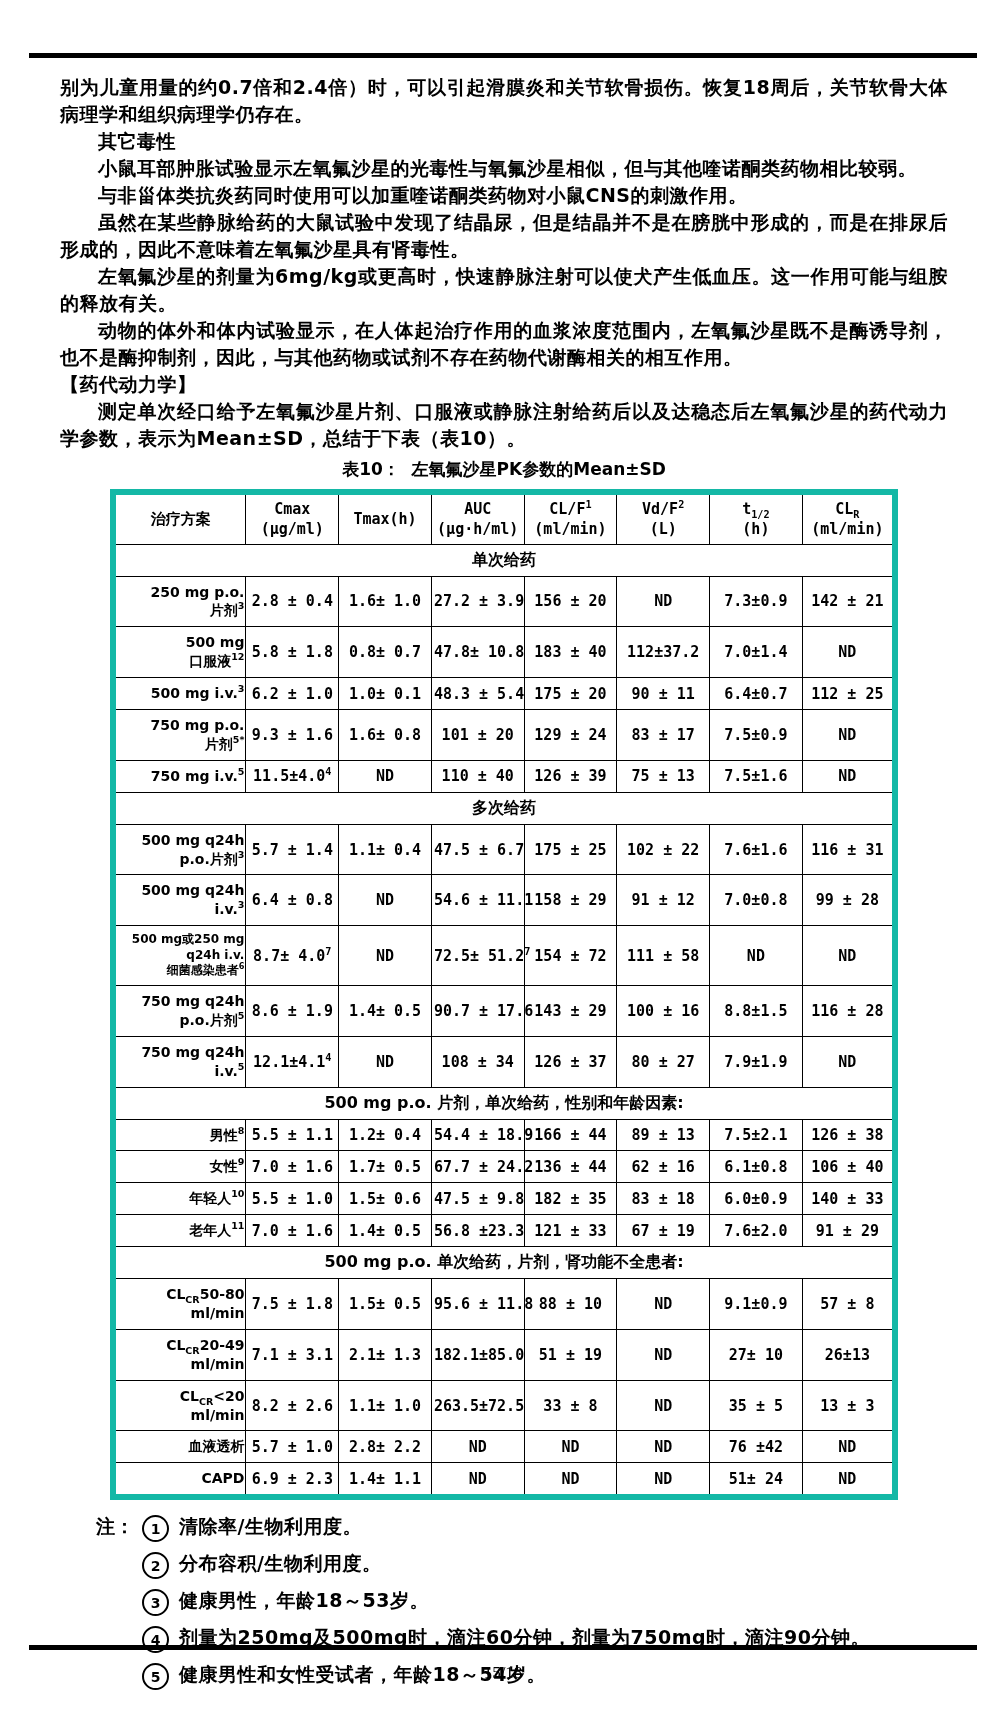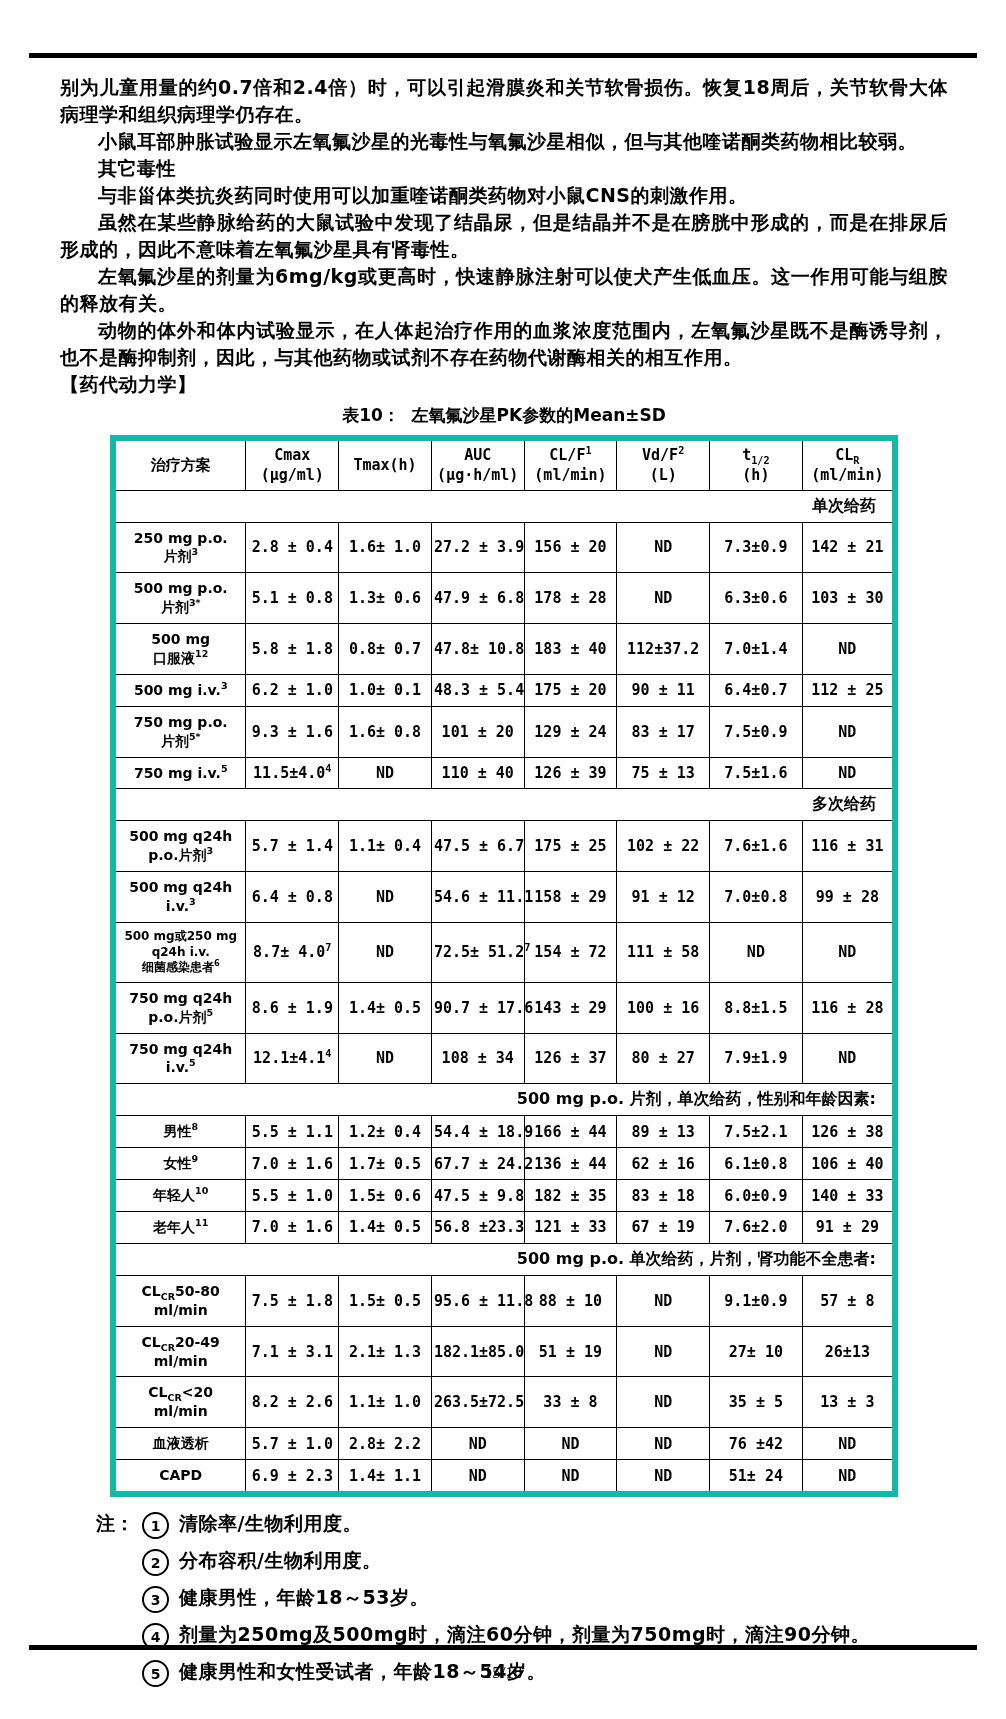--- a/index.html
+++ b/index.html
@@ -57,24 +57,25 @@
   }
   table.pk td.val {
     font-size:15px;
     font-family:"DejaVu Sans Mono","DejaVu Sans",monospace,sans-serif;
     white-space:nowrap;
   }
   table.pk td.label {
     font-size:14px;
     line-height:1.35;
     padding:6px 1px;
+    text-align:right;
   }
   table.pk td.label.small { font-size:12px; line-height:1.3; }
   table.pk tr.section td {
-    text-align:right;
+    text-align:center;
     padding:5px 16px 5px 16px;
     font-size:16px;
   }
   table.pk sup, table.pk sub { font-size:68%; line-height:0; }
 
   .notes {
     margin:14px 0 0 36px;
     font-size:19px;
   }
   .note-line { display:flex; align-items:flex-start; margin-bottom:9px; }
@@ -97,27 +98,28 @@
   }
 </style>
 </head>
 <body>
 
 <div class="page">
   <div class="rule rule-top"></div>
 
   <div class="content">
     <p class="body">别为儿童用量的约0.7倍和2.4倍）时，可以引起滑膜炎和关节软骨损伤。恢复18周后，关节软骨大体病理学和组织病理学仍存在。</p>
+    <p class="body subhead">其它毒性</p>
     <p class="body indent">小鼠耳部肿胀试验显示左氧氟沙星的光毒性与氧氟沙星相似，但与其他喹诺酮类药物相比较弱。</p>
-    <p class="body subhead">其它毒性</p>
     <p class="body indent">与非甾体类抗炎药同时使用可以加重喹诺酮类药物对小鼠CNS的刺激作用。</p>
     <p class="body indent">虽然在某些静脉给药的大鼠试验中发现了结晶尿，但是结晶并不是在膀胱中形成的，而是在排尿后形成的，因此不意味着左氧氟沙星具有肾毒性。</p>
     <p class="body indent">左氧氟沙星的剂量为6mg/kg或更高时，快速静脉注射可以使犬产生低血压。这一作用可能与组胺的释放有关。</p>
     <p class="body indent">动物的体外和体内试验显示，在人体起治疗作用的血浆浓度范围内，左氧氟沙星既不是酶诱导剂，也不是酶抑制剂，因此，与其他药物或试剂不存在药物代谢酶相关的相互作用。</p>
     <p class="body">【药代动力学】</p>
+    <p class="body indent">测定单次经口给予左氧氟沙星片剂、口服液或静脉注射给药后以及达稳态后左氧氟沙星的药代动力学参数，表示为Mean±SD，总结于下表（表10）。</p>
 
     <div class="table-title">表10：  左氧氟沙星PK参数的Mean±SD</div>
 
     <table class="pk">
       <colgroup>
         <col class="c0">
           <col>
           <col>
           <col>
           <col>
@@ -143,30 +145,20 @@
             <td class="label">250 mg p.o.<br>片剂<sup>3</sup></td>
             <td class="val">2.8 ± 0.4</td>
             <td class="val">1.6± 1.0</td>
             <td class="val">27.2 ± 3.9</td>
             <td class="val">156 ± 20</td>
             <td class="val">ND</td>
             <td class="val">7.3±0.9</td>
             <td class="val">142 ± 21</td>
           </tr>
           <tr class="data">
-            <td class="label">500 mg p.o.<br>片剂<sup>3*</sup></td>
-            <td class="val">5.1 ± 0.8</td>
-            <td class="val">1.3± 0.6</td>
-            <td class="val">47.9 ± 6.8</td>
-            <td class="val">178 ± 28</td>
-            <td class="val">ND</td>
-            <td class="val">6.3±0.6</td>
-            <td class="val">103 ± 30</td>
-          </tr>
-          <tr class="data">
             <td class="label">500 mg<br>口服液<sup>12</sup></td>
             <td class="val">5.8 ± 1.8</td>
             <td class="val">0.8± 0.7</td>
             <td class="val">47.8± 10.8</td>
             <td class="val">183 ± 40</td>
             <td class="val">112±37.2</td>
             <td class="val">7.0±1.4</td>
             <td class="val">ND</td>
           </tr>
           <tr class="data">

